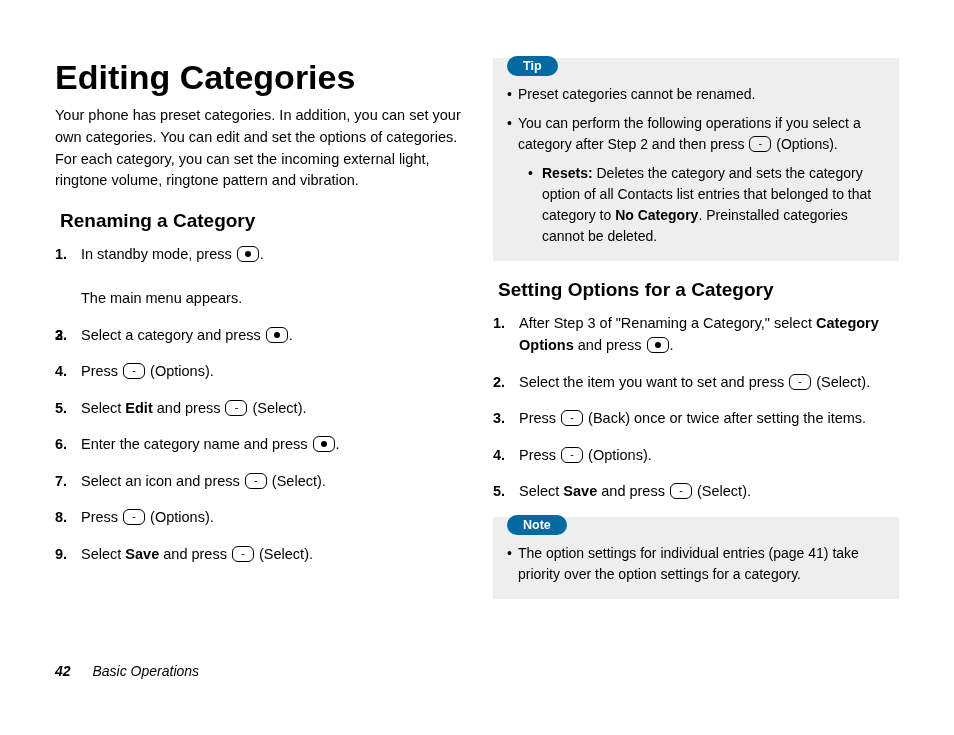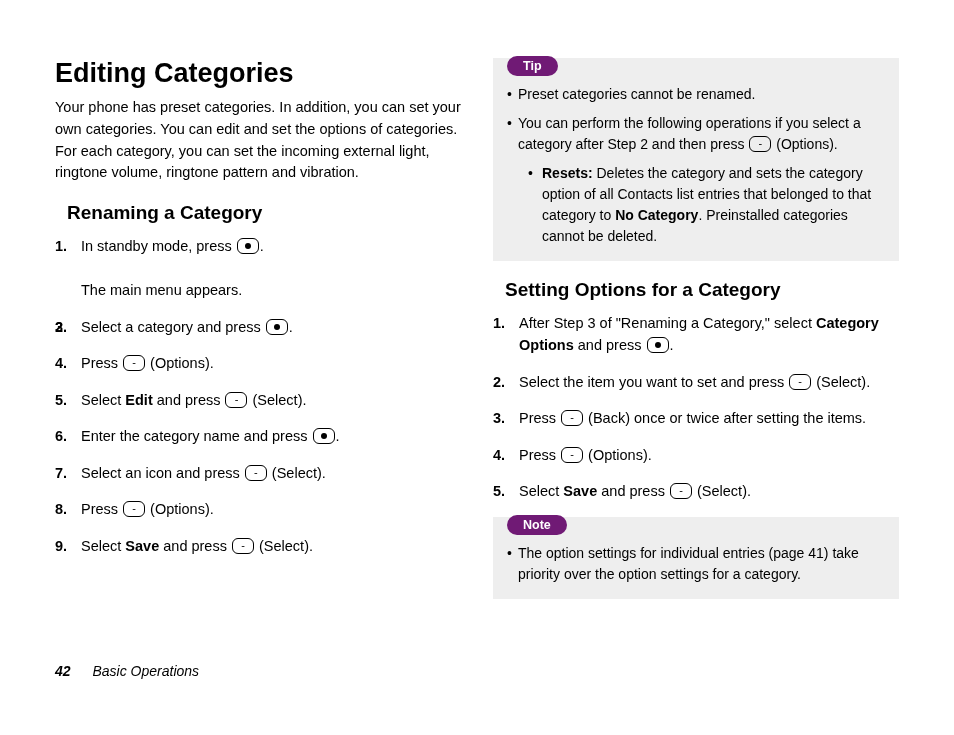--- a/index.html
+++ b/index.html
@@ -20,30 +20,30 @@
     gap: 32px;
   }
   .col {
     flex: 1;
     min-width: 0;
   }
   h1 {
     font-family: "Arial Narrow", Arial, sans-serif;
     font-stretch: condensed;
     font-weight: bold;
-    font-size: 27px;
+    font-size: 34px;
     margin: 0 0 8px 0;
     line-height: 1.15;
   }
   h2 {
     font-family: "Arial Narrow", Arial, sans-serif;
     font-stretch: condensed;
     font-weight: bold;
     font-size: 19px;
-    margin: 18px 0 10px 12px;
+    margin: 18px 0 10px 5px;
     line-height: 1.2;
   }
   p.intro {
     margin: 0 0 8px 0;
     line-height: 1.5;
   }
   ol.steps {
     list-style: none;
     padding: 0;
     margin: 0;
@@ -107,21 +107,21 @@
     margin: 0 2px 1px 0;
   }
   .callout {
     background: #eee;
     margin: 0 0 16px 0;
     padding: 0 0 6px 0;
     border-radius: 0;
   }
   .callout .tab {
     display: inline-block;
-    background: #701a75;
+    background: #0369a1;
     color: #fff;
     font-weight: bold;
     font-size: 12.5px;
     padding: 3px 16px 3px 16px;
     border-radius: 11px;
     margin: 0 0 6px 14px;
     position: relative;
     top: -2px;
   }
   .callout ul {

